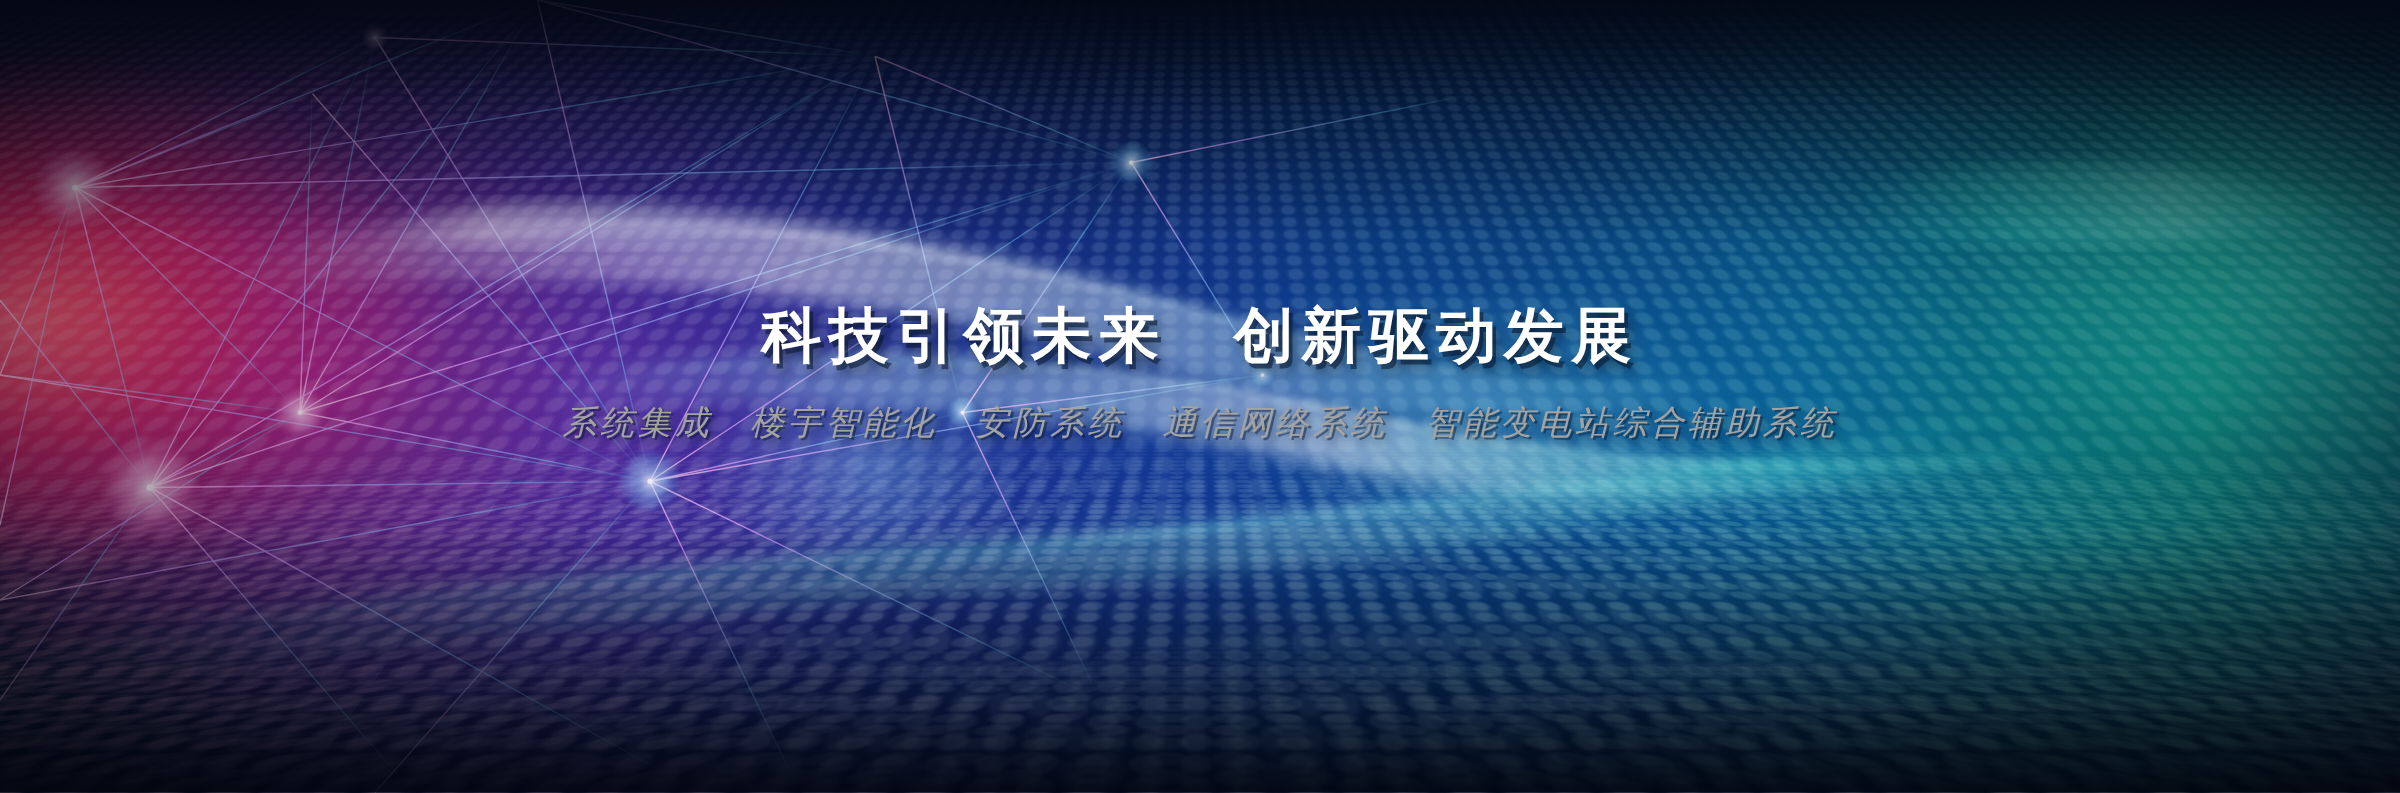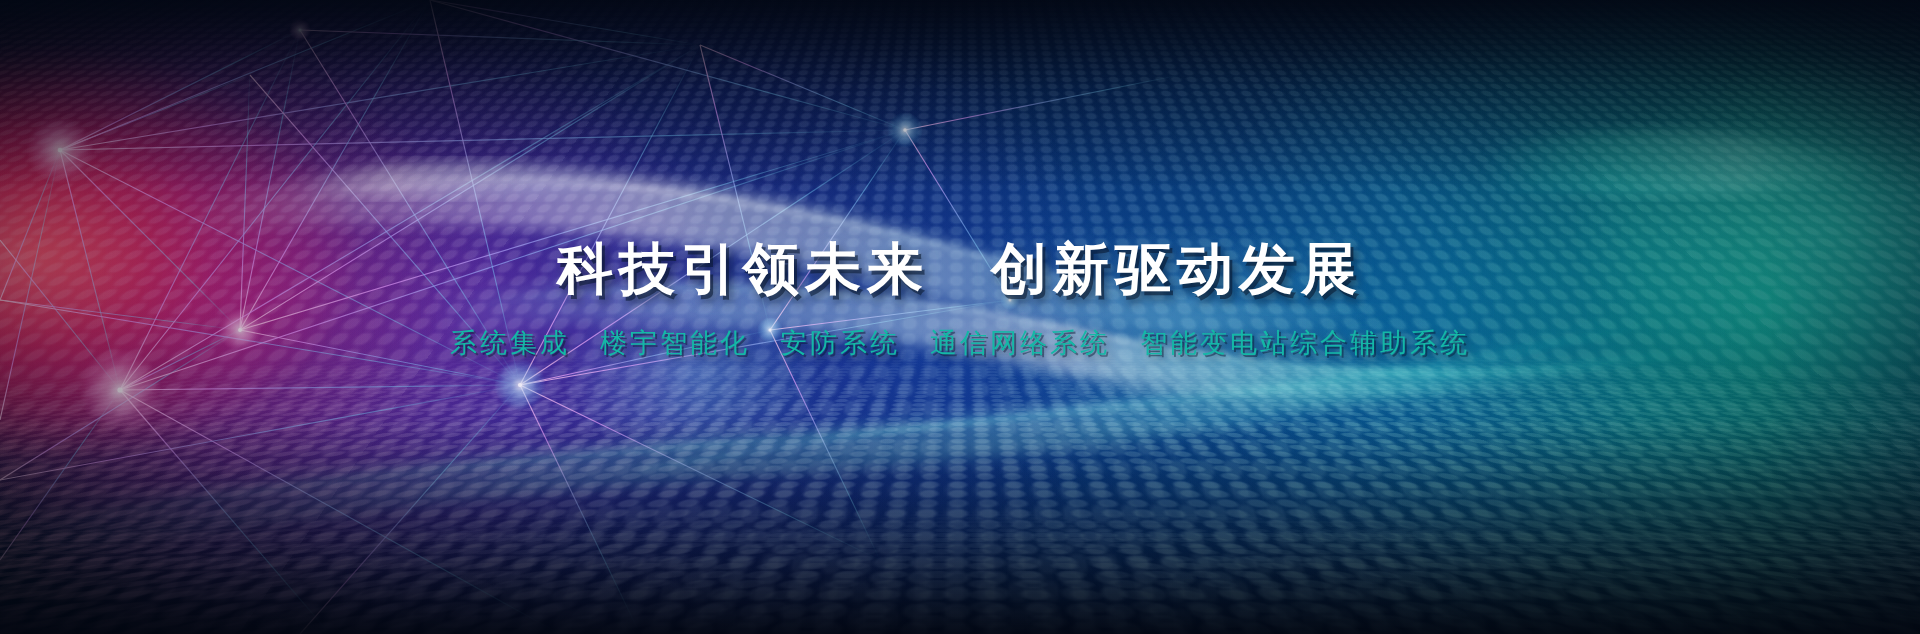--- a/index.html
+++ b/index.html
@@ -99,40 +99,41 @@
   #content{
     position:absolute;
     left:0;right:0;top:0;bottom:0;
     display:flex;flex-direction:column;
     align-items:center;justify-content:center;
     padding-bottom:34px;
     z-index:20;
   }
 
   #headline{
-    font-size:56px;
+    font-size:48px;
     font-weight:700;
     color:#ffffff;
     letter-spacing:6px;
     white-space:pre;
     line-height:1.06;
     text-shadow:
        3px 4px 0 rgba(8,22,44,0.55),
        5px 7px 10px rgba(3,12,28,0.55),
        0 0 26px rgba(150,220,255,0.22);
     margin:0 0 26px 0;
     font-family:"DejaVu Sans","Liberation Sans",sans-serif;
   }
 
   #subtitle{
     font-size:27px;
     font-weight:500;
-    color:#14b8a6;
+    color:#a3a3a3;
     letter-spacing:3px;
     white-space:pre;
+    font-style:italic;
     text-shadow:
        2px 2px 0 rgba(8,22,44,0.45),
        3px 4px 8px rgba(3,12,28,0.45),
        0 0 14px rgba(170,230,255,0.22);
     margin:0;
     font-family:"DejaVu Sans","Liberation Sans",sans-serif;
   }
 </style>
 </head>
 <body>

